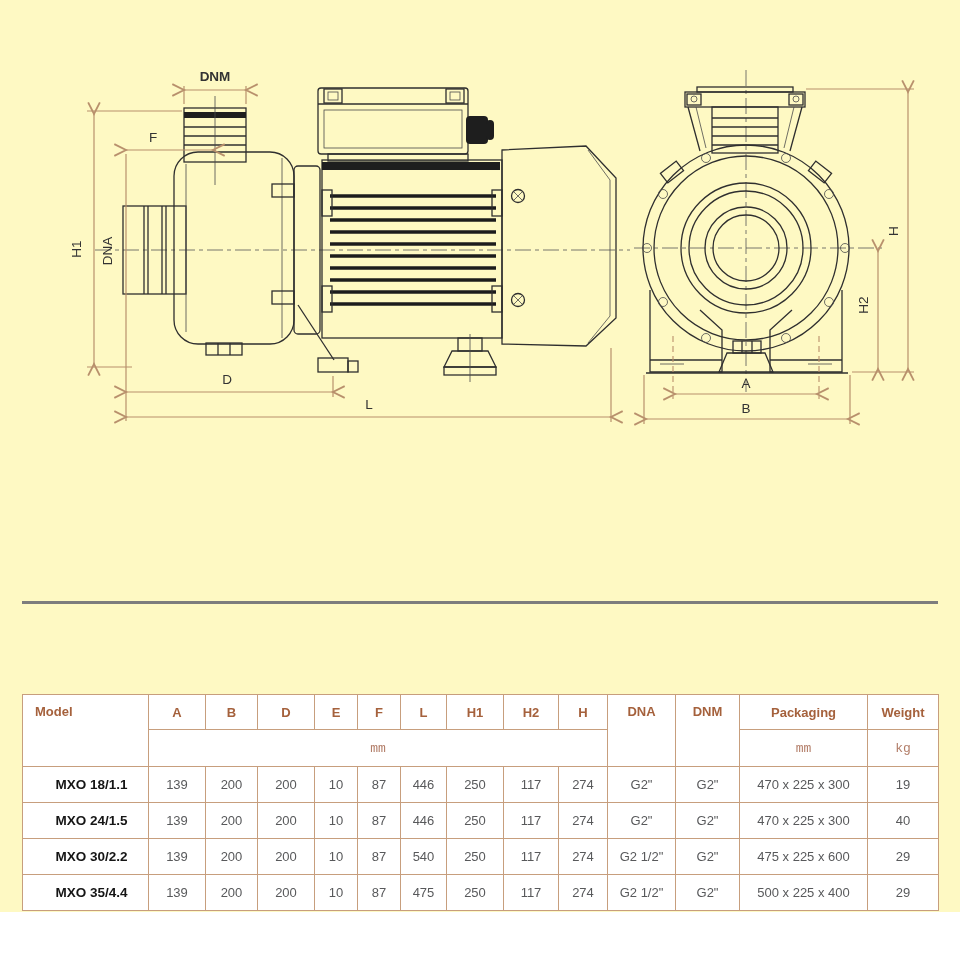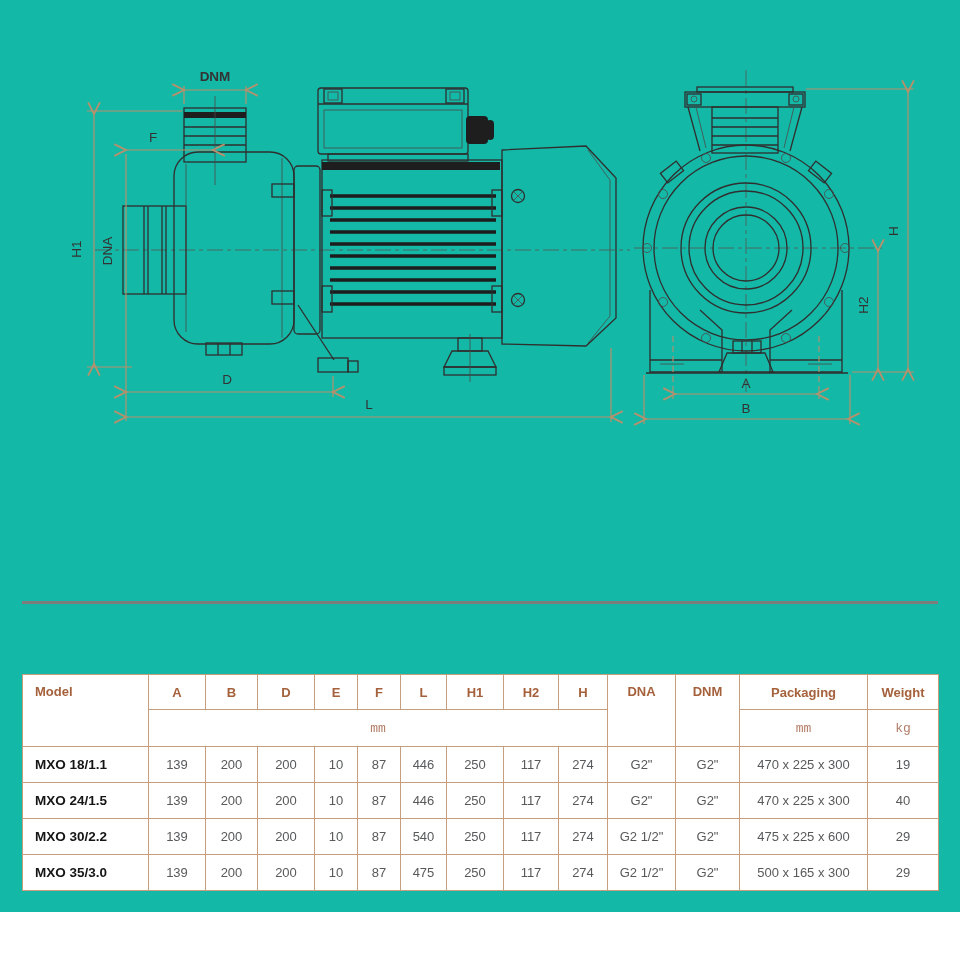--- a/index.html
+++ b/index.html
@@ -1,38 +1,38 @@
 <!DOCTYPE html>
 <html><head>
 <meta charset="utf-8">
 <style>
   html,body{margin:0;padding:0;background:#fff;}
-  #stage{position:relative;width:960px;height:912px;background:#14b8a6;overflow:hidden;
+  #stage{position:relative;width:960px;height:912px;background:#fef9c3;overflow:hidden;
          font-family:"Liberation Sans","DejaVu Sans",sans-serif;}
   #drawing-svg{position:absolute;left:0;top:0;}
   .dk{stroke:#2f2f2f;fill:none;stroke-width:1.3;}
   .dkthin{stroke:#4a4a4a;fill:none;stroke-width:0.8;}
   .fin{stroke:#1c1c1c;stroke-width:3.4;}
   .solid{fill:#1e1e1e;stroke:none;}
   .cl{stroke:#555;stroke-width:0.8;fill:none;stroke-dasharray:16 4 4 4;}
   .dim{stroke:#b8906c;stroke-width:1.2;fill:none;}
   .dimd{stroke:#b8906c;stroke-width:1.1;fill:none;stroke-dasharray:6 4;}
   .dlab{font-size:13.5px;fill:#333;font-family:"Liberation Sans",sans-serif;}
   #divider{position:absolute;left:22px;top:601px;width:916px;height:3px;background:#7d7d7d;}
-  #spec-table{position:absolute;left:22px;top:674px;width:916px;border-collapse:collapse;
+  #spec-table{position:absolute;left:22px;top:694px;width:916px;border-collapse:collapse;
               table-layout:fixed;background:#fff;}
   #spec-table td,#spec-table th{border:1px solid #c79e7d;font-size:13px;text-align:center;
               padding:0;color:#58595b;overflow:hidden;white-space:nowrap;}
   #spec-table thead th{color:#a5613c;font-weight:bold;}
   #spec-table .hrow{height:35px;}
   #spec-table .srow{height:37px;font-family:Liberation Mono, monospace;}
   #spec-table tbody tr{height:36px;}
   #spec-table th.span2{vertical-align:top;padding-top:9px;}
   #spec-table th.model-h{text-align:left;padding-left:12px;}
-  #spec-table td.model-c{text-align:left;padding-left:12px;font-weight:bold;color:#151515;
+  #spec-table td.model-c{text-align:center;padding-left:12px;font-weight:bold;color:#151515;
               font-size:13.5px;}
   #spec-table .unit{color:#b27d68;font-weight:normal;font-size:13px;}
 </style>
 </head>
 <body>
 
 <div id="stage">
 
   <svg id="drawing-svg" width="960" height="630" viewBox="0 0 960 630">
     <defs>
@@ -307,30 +307,30 @@
         <td>540</td>
         <td>250</td>
         <td>117</td>
         <td>274</td>
         <td>G2 1/2"</td>
         <td>G2"</td>
         <td>475 x 225 x 600</td>
         <td>29</td>
       </tr>
       <tr>
-        <td class="model-c">MXO 35/3.0</td>
+        <td class="model-c">MXO 35/4.4</td>
         <td>139</td>
         <td>200</td>
         <td>200</td>
         <td>10</td>
         <td>87</td>
         <td>475</td>
         <td>250</td>
         <td>117</td>
         <td>274</td>
         <td>G2 1/2"</td>
         <td>G2"</td>
-        <td>500 x 165 x 300</td>
+        <td>500 x 225 x 400</td>
         <td>29</td>
       </tr>
     </tbody>
   </table>
 </div>
 
 </body></html>

